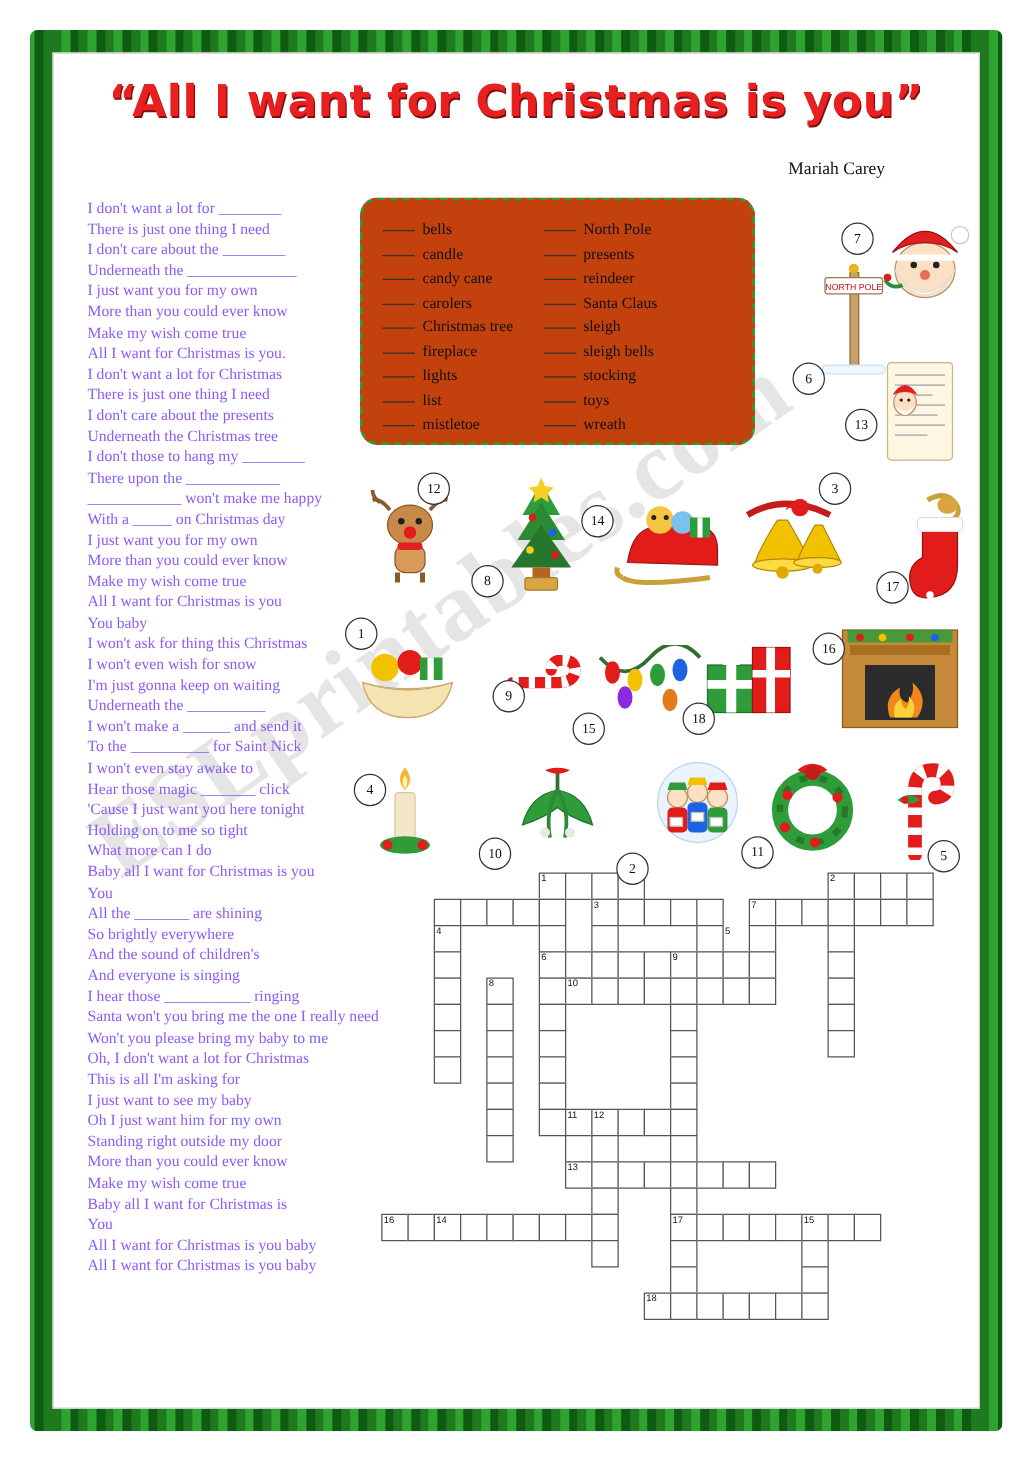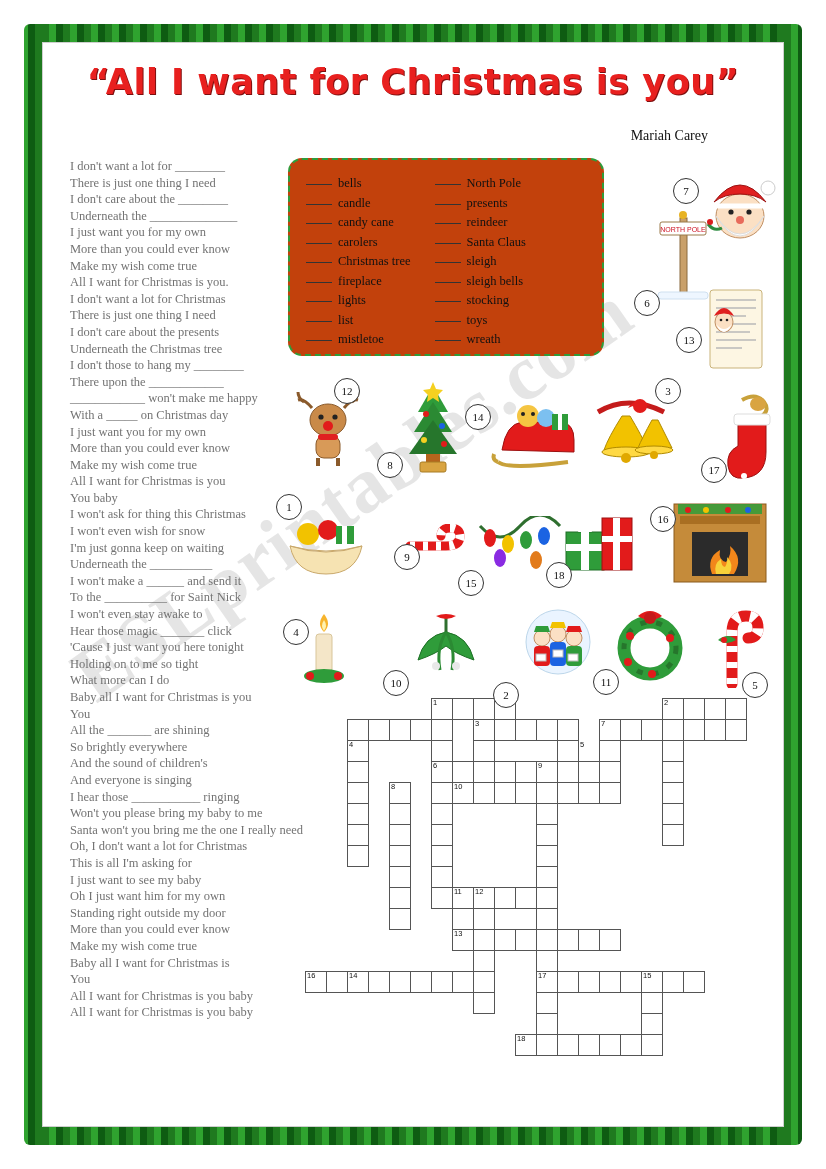--- a/index.html
+++ b/index.html
@@ -58,21 +58,21 @@
   }
   .artist{
     position:absolute;right:118px;top:128px;
     font-size:14px;color:#111;
     font-family:"Liberation Serif", serif;
   }
   
   .lyrics{
     position:absolute;left:70px;top:158px;width:290px;
     font-family:"Liberation Serif", serif;
-    font-size:12.5px;color:#737373;line-height:16.6px;
+    font-size:12.5px;color:#8b5cf6;line-height:16.6px;
   }
   .lyrics div{white-space:nowrap;}
   
   .wordbox{
     position:absolute;left:288px;top:158px;width:316px;height:198px;
     border:2px dashed #2f9c3a;border-radius:14px;
     background:#c2410c;
     box-sizing:border-box;
   }
   .wordcols{
@@ -150,22 +150,22 @@
       <div>'Cause I just want you here tonight</div>
       <div>Holding on to me so tight</div>
       <div>What more can I do</div>
       <div>Baby all I want for Christmas is you</div>
       <div>You</div>
       <div>All the _______ are shining</div>
       <div>So brightly everywhere</div>
       <div>And the sound of children's</div>
       <div>And everyone is singing</div>
       <div>I hear those ___________ ringing</div>
+      <div>Santa won't you bring me the one I really need</div>
       <div>Won't you please bring my baby to me</div>
-      <div>Santa won't you bring me the one I really need</div>
       <div>Oh, I don't want a lot for Christmas</div>
       <div>This is all I'm asking for</div>
       <div>I just want to see my baby</div>
       <div>Oh I just want him for my own</div>
       <div>Standing right outside my door</div>
       <div>More than you could ever know</div>
       <div>Make my wish come true</div>
       <div>Baby all I want for Christmas is</div>
       <div>You</div>
       <div>All I want for Christmas is you baby</div>

